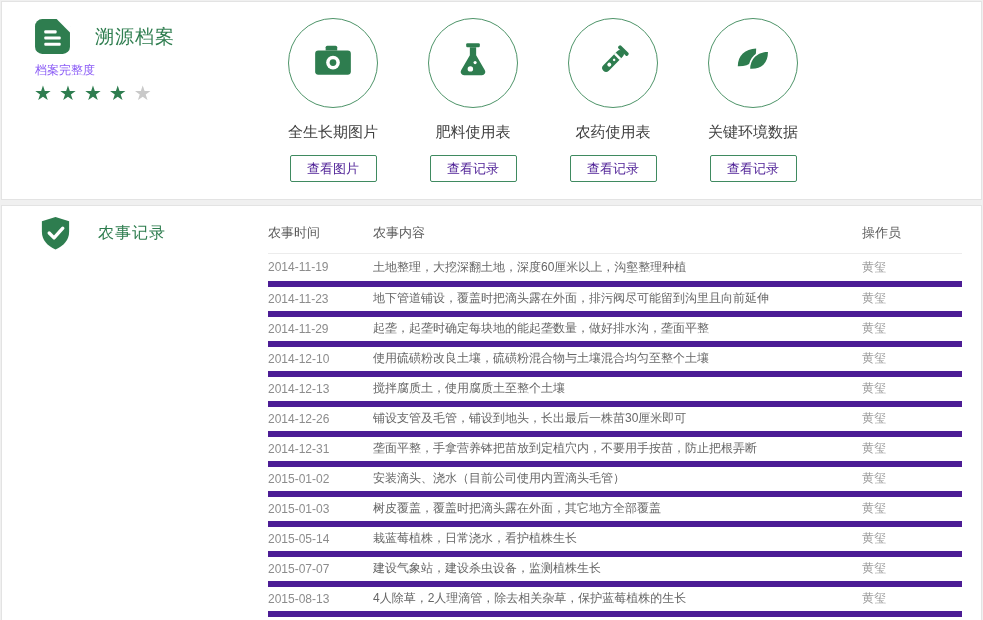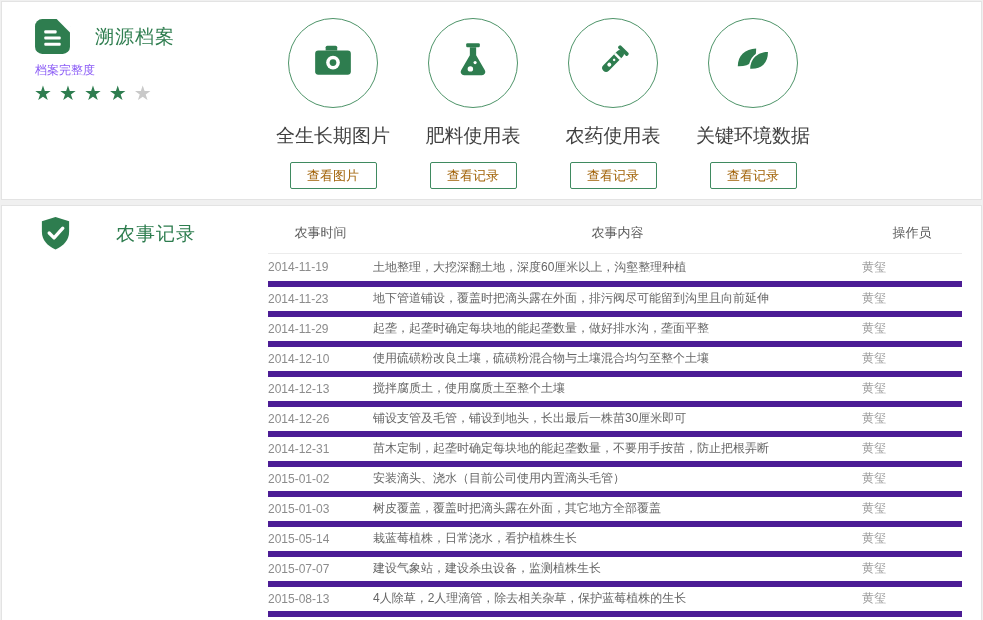--- a/index.html
+++ b/index.html
@@ -34,41 +34,41 @@
   .features {
     position:absolute; left:261px; top:16px;
     display:flex;
   }
   .feature { width:140px; text-align:center; }
   .feature-circle {
     width:90px; height:90px; border:1px solid #4e9469; border-radius:50%;
     margin:0 auto; display:flex; align-items:center; justify-content:center;
     background:#fff; cursor:pointer;
   }
-  .feature-label { margin-top:15px; font-size:19px; color:#404040; }
+  .feature-label { margin-top:15px; font-size:15px; color:#404040; }
   .feature-btn {
     margin-top:13px; width:87px; height:27px;
     background:#fff; border:1px solid #3f8a60; border-radius:2px;
-    color:#a16207; font-size:13px; cursor:pointer;
+    color:#4c1d95; font-size:13px; cursor:pointer;
     font-family:"Liberation Sans","DejaVu Sans",sans-serif;
   }
 
   
   .records-head { position:absolute; left:36px; top:9px; display:flex; align-items:center; }
   .shield-icon-wrap { width:35px; height:37px; display:inline-block; }
   .records-head h2 {
-    font-size:19px; font-weight:500; color:#2e7d4f; margin-left:43px;
+    font-size:16px; font-weight:500; color:#2e7d4f; margin-left:25px;
     letter-spacing:1px;
   }
   .records-table-wrap { position:absolute; left:266px; top:10px; width:694px; }
   table { width:100%; border-collapse:collapse; table-layout:fixed; }
   col.c-date { width:105px; }
   col.c-op { width:100px; }
   th {
-    text-align:center; font-weight:400; font-size:13px; color:#5b5b5b;
+    text-align:left; font-weight:400; font-size:13px; color:#5b5b5b;
     padding:8px 0 11px 0; border-bottom:1px solid #ececec;
   }
   td {
     font-size:12px; height:30px; padding:0;
     border-bottom:6px solid #4c1d95; white-space:nowrap;
     overflow:hidden; text-overflow:ellipsis;
   }
   td.cell-date { color:#8c8c8c; }
   td.cell-content { color:#666;margin-left:44px; }
   td.cell-operator, th.h-operator { color:#999; }
@@ -214,21 +214,21 @@
             <td class="cell-content">搅拌腐质土，使用腐质土至整个土壤</td>
             <td class="cell-operator">黄玺</td>
           </tr>
           <tr>
             <td class="cell-date">2014-12-26</td>
             <td class="cell-content">铺设支管及毛管，铺设到地头，长出最后一株苗30厘米即可</td>
             <td class="cell-operator">黄玺</td>
           </tr>
           <tr>
             <td class="cell-date">2014-12-31</td>
-            <td class="cell-content">苗木定制，起垄时确定每块地的能起垄数量，不要用手按苗，防止把根弄断</td>
+            <td class="cell-content">垄面平整，手拿营养钵把苗放到定植穴内，不要用手按苗，防止把根弄断</td>
             <td class="cell-operator">黄玺</td>
           </tr>
           <tr>
             <td class="cell-date">2015-01-02</td>
             <td class="cell-content">安装滴头、浇水（目前公司使用内置滴头毛管）</td>
             <td class="cell-operator">黄玺</td>
           </tr>
           <tr>
             <td class="cell-date">2015-01-03</td>
             <td class="cell-content">树皮覆盖，覆盖时把滴头露在外面，其它地方全部覆盖</td>

